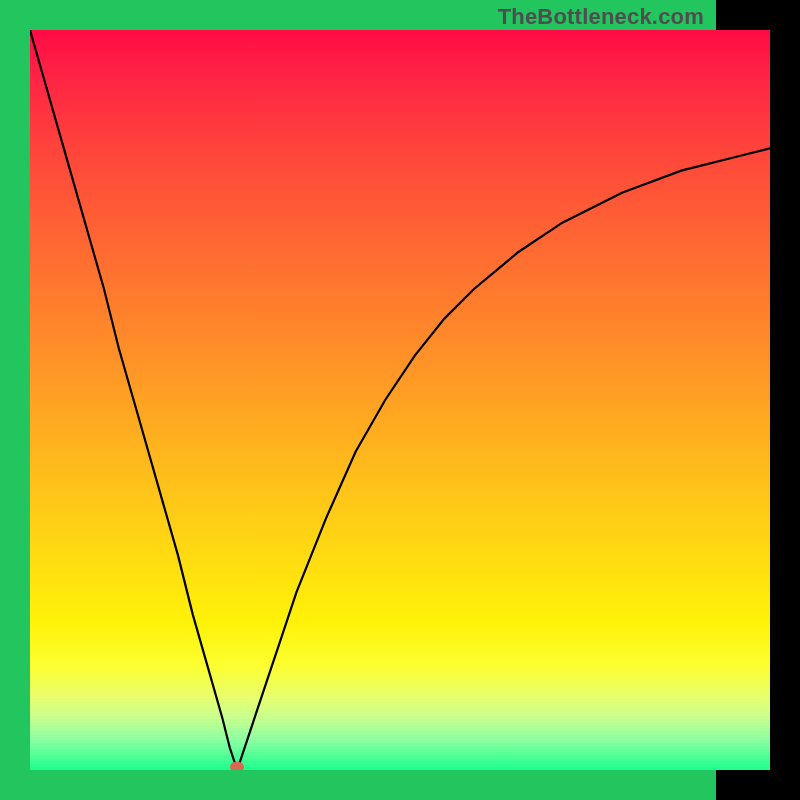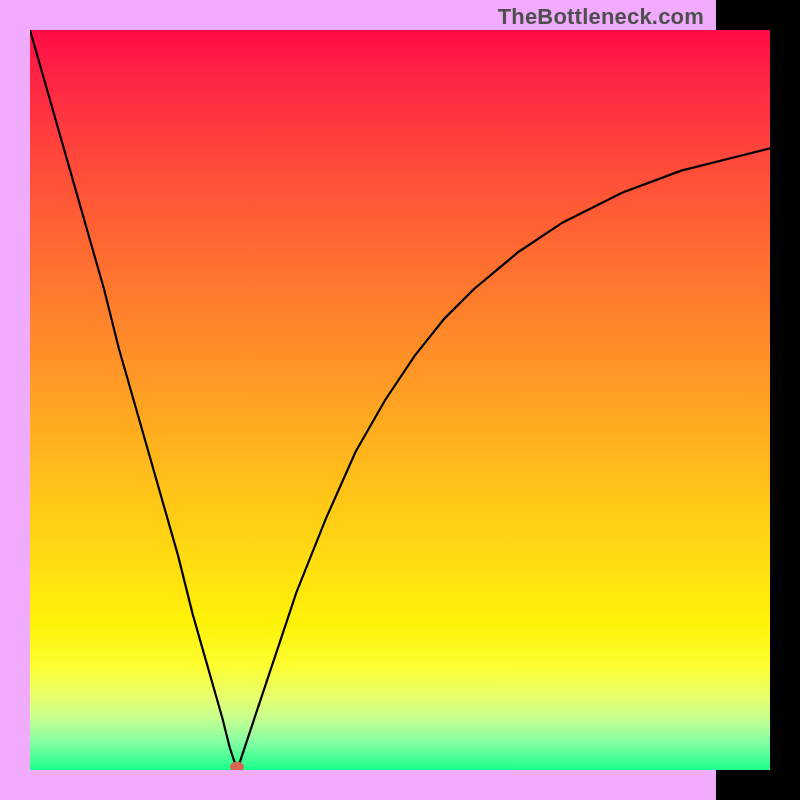--- a/index.html
+++ b/index.html
@@ -8,21 +8,21 @@
     width: 800px;
     height: 800px;
     overflow: hidden;
     font-family: Arial, Helvetica, sans-serif;
     background: #000;
   }
   .stage {
     position: relative;
     width: 716px;
     height: 800px;
-    background: #f0abfc;
+    background: #22c55e;
   }
   .watermark {
     position: absolute;
     top: 4px;
     right: 12px;
     color: #4e4e4e;
     font-size: 22px;
     font-weight: 600;
     letter-spacing: 0.2px;
     z-index: 40;

